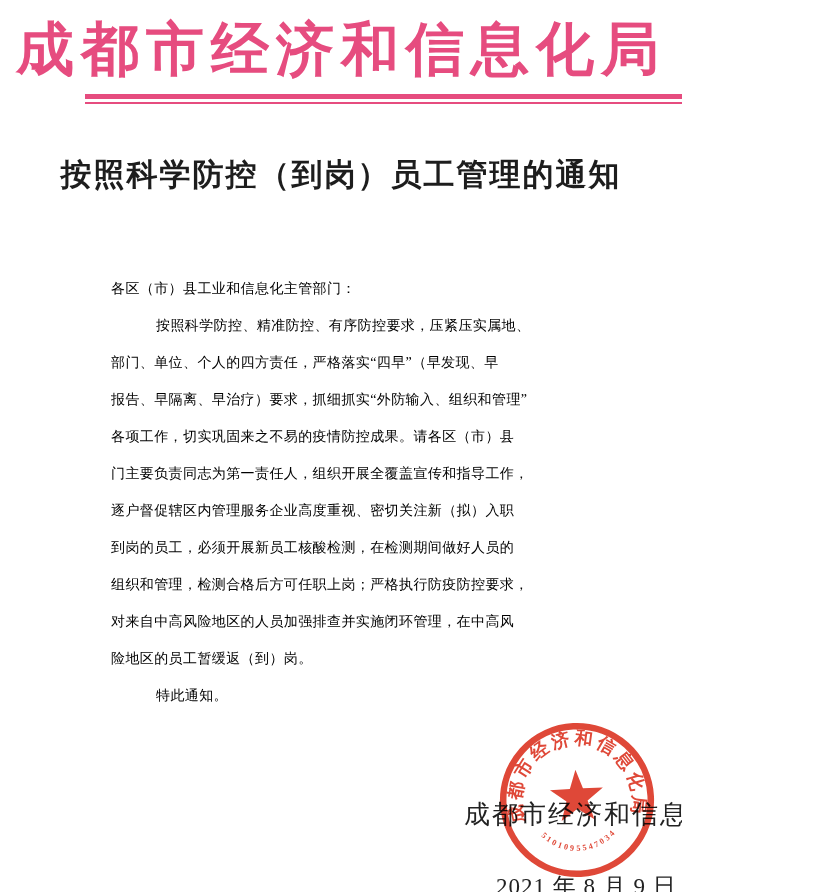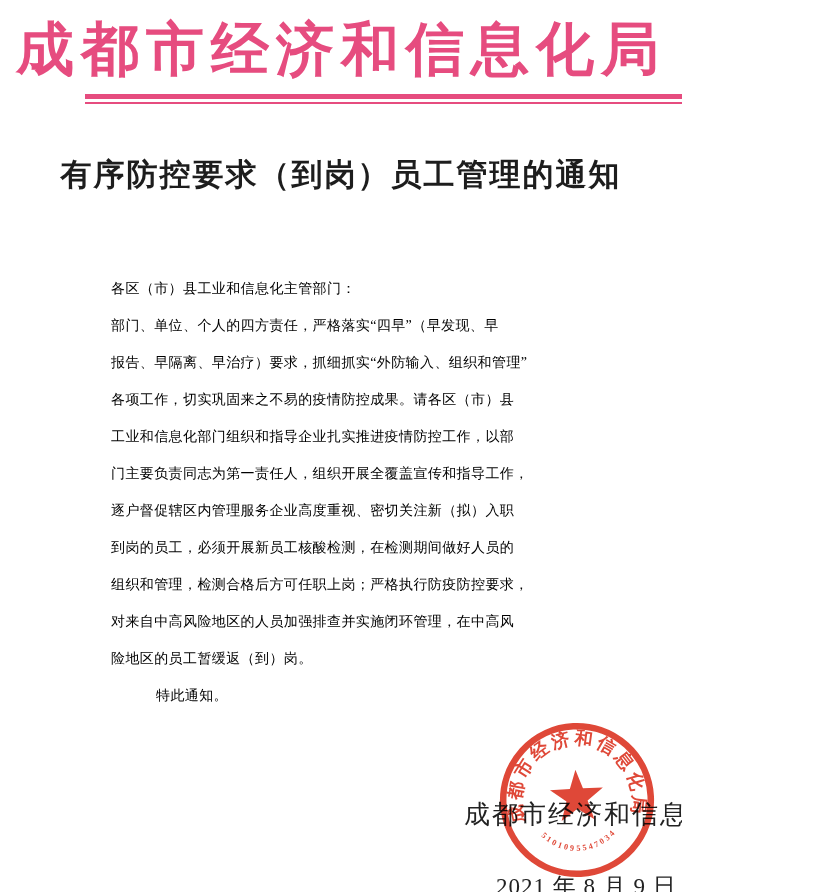--- a/index.html
+++ b/index.html
@@ -106,29 +106,29 @@
 <div class="page">
 
   <div class="letterhead-name">成都市经济和信息化局</div>
 
   <div class="letterhead-rule">
     <div class="rule-thick"></div>
     <div class="rule-thin"></div>
   </div>
 
   <div class="notice-title">
-    <div>有序防控要求（到岗）员工管理的通知</div>
+    <div>按照科学防控（到岗）员工管理的通知</div>
   </div>
 
   <div class="notice-body">
     <div class="body-line">各区（市）县工业和信息化主管部门：</div>
+    <div class="body-line indent">按照科学防控、精准防控、有序防控要求，压紧压实属地、</div>
     <div class="body-line">部门、单位、个人的四方责任，严格落实“四早”（早发现、早</div>
     <div class="body-line">报告、早隔离、早治疗）要求，抓细抓实“外防输入、组织和管理”</div>
     <div class="body-line">各项工作，切实巩固来之不易的疫情防控成果。请各区（市）县</div>
-    <div class="body-line">工业和信息化部门组织和指导企业扎实推进疫情防控工作，以部</div>
     <div class="body-line">门主要负责同志为第一责任人，组织开展全覆盖宣传和指导工作，</div>
     <div class="body-line">逐户督促辖区内管理服务企业高度重视、密切关注新（拟）入职</div>
     <div class="body-line">到岗的员工，必须开展新员工核酸检测，在检测期间做好人员的</div>
     <div class="body-line">组织和管理，检测合格后方可任职上岗；严格执行防疫防控要求，</div>
     <div class="body-line">对来自中高风险地区的人员加强排查并实施闭环管理，在中高风</div>
     <div class="body-line">险地区的员工暂缓返（到）岗。</div>
     <div class="body-line indent">特此通知。</div>
   </div>
 
   <div class="signature-agency">成都市经济和信息化局</div>

